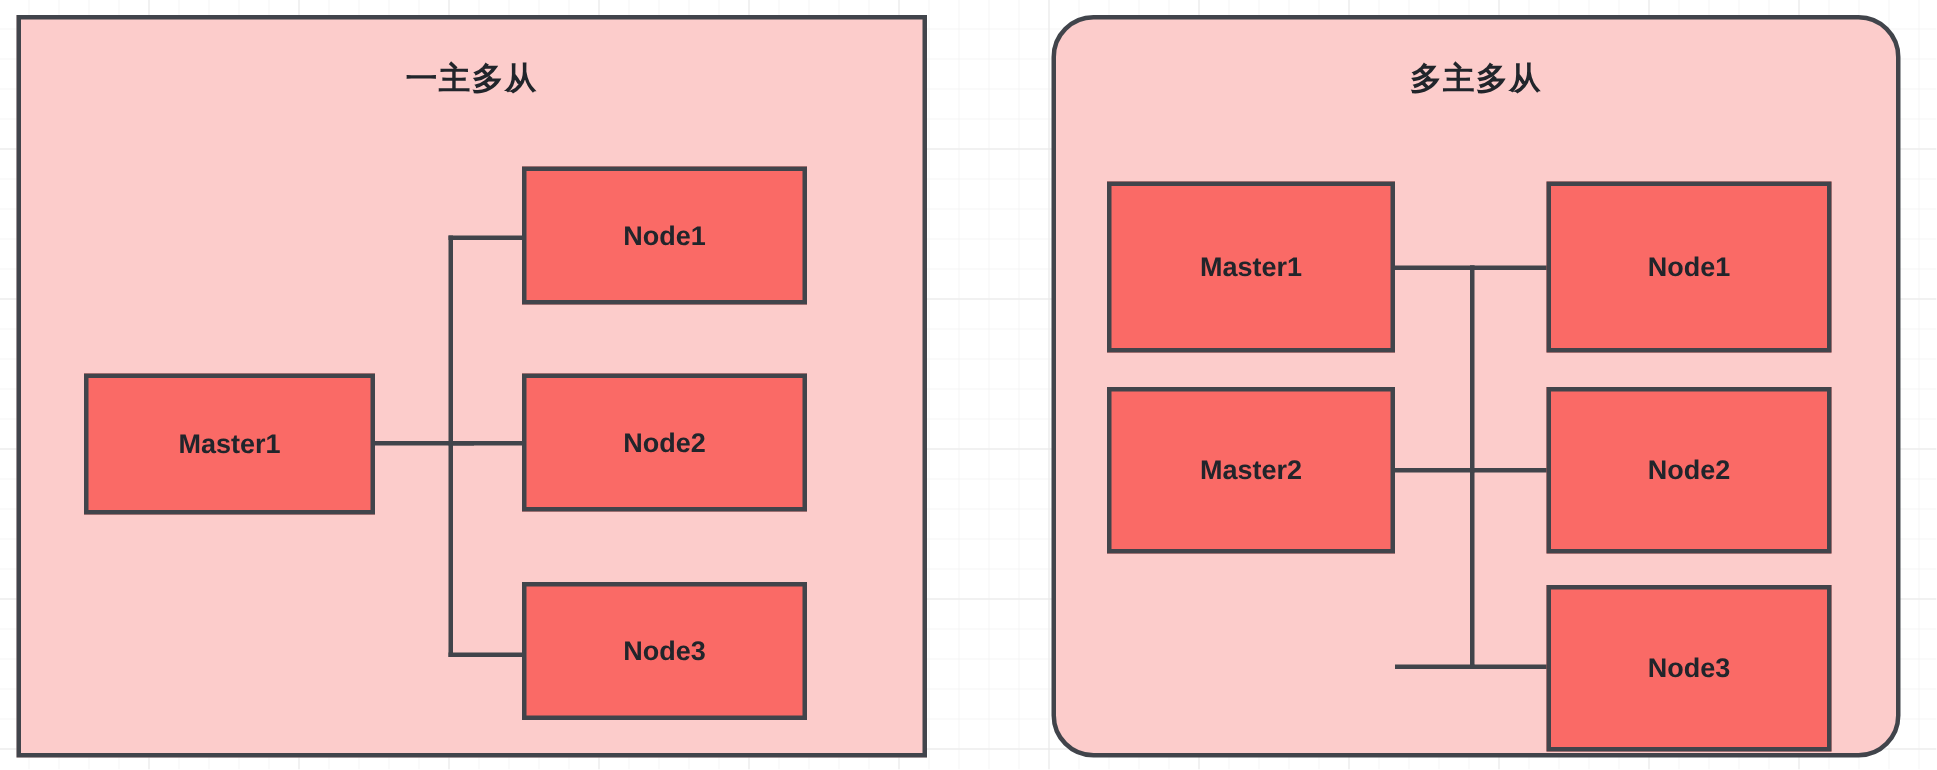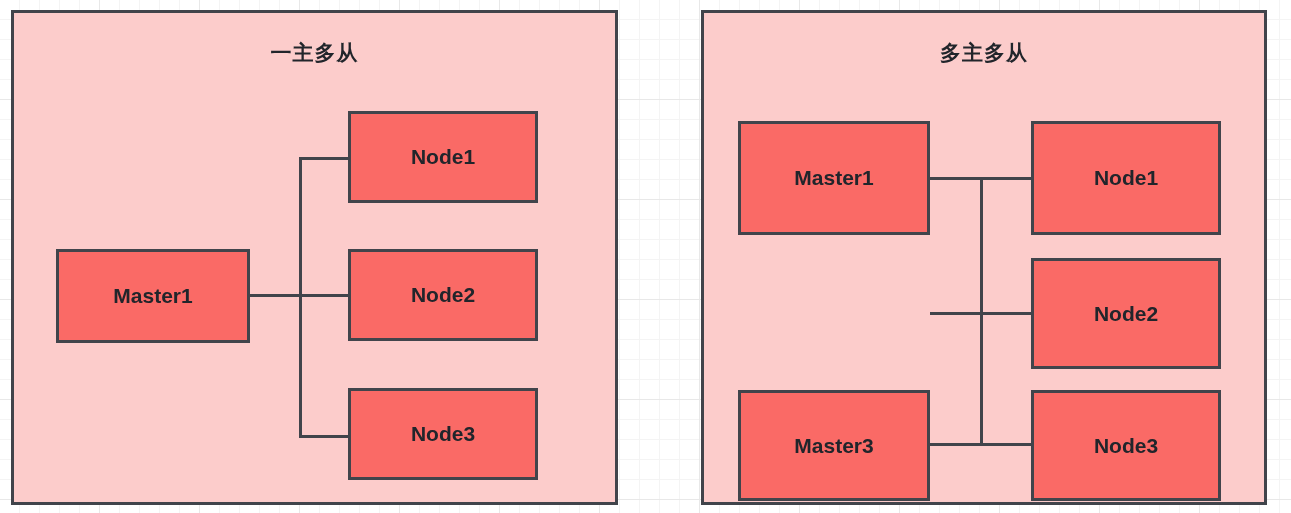--- a/index.html
+++ b/index.html
@@ -31,21 +31,21 @@
   }
 
   
   .panel {
     position: absolute;
     background: #fccccb;
     border: 3px solid #41444b;
     box-sizing: border-box;
   }
   #panel-left  { left: 11px;  top: 10px; width: 607px; height: 495px; }
-  #panel-right { left: 701px; top: 10px; width: 566px; height: 495px; }
+  #panel-right { left: 701px; top: 10px; width: 566px; height: 495px; border-radius: 28px; }
 
   .panel-title {
     position: absolute;
     top: 29px;
     left: 0;
     width: 100%;
     text-align: center;
     font-size: 21px;
     font-weight: bold;
     color: #21252b;
@@ -56,21 +56,21 @@
   
   .node {
     position: absolute;
     background: #fa6a66;
     border: 3px solid #41444b;
     box-sizing: border-box;
     display: flex;
     align-items: center;
     justify-content: center;
     color: #21252b;
-    font-size: 21px;
+    font-size: 18px;
     font-weight: bold;
     z-index: 3;
   }
 
   
   .wire {
     position: absolute;
     background: #41444b;
     z-index: 2;
   }
@@ -115,22 +115,22 @@
     <div class="wire h" style="left:276px; top:164px; width:57px;"></div>
 
     <div class="wire h" style="left:226px; top:299px; width:53px;"></div>
     <div class="wire h" style="left:276px; top:299px; width:57px;"></div>
 
     <div class="wire h" style="left:226px; top:430px; width:53px;"></div>
     <div class="wire h" style="left:276px; top:430px; width:57px;"></div>
 
     <div class="node" style="left:34px; top:108px; width:192px; height:114px;">Master1</div>
 
+    <div class="node" style="left:34px; top:245px; width:192px; height:111px;">Master2</div>
 
-    <div class="node" style="left:34px; top:377px; width:192px; height:111px;">Master3</div>
 
     <div class="node" style="left:327px; top:108px; width:190px; height:114px;">Node1</div>
 
     <div class="node" style="left:327px; top:245px; width:190px; height:111px;">Node2</div>
 
     <div class="node" style="left:327px; top:377px; width:190px; height:111px;">Node3</div>
   </div>
 
 </div>
 

